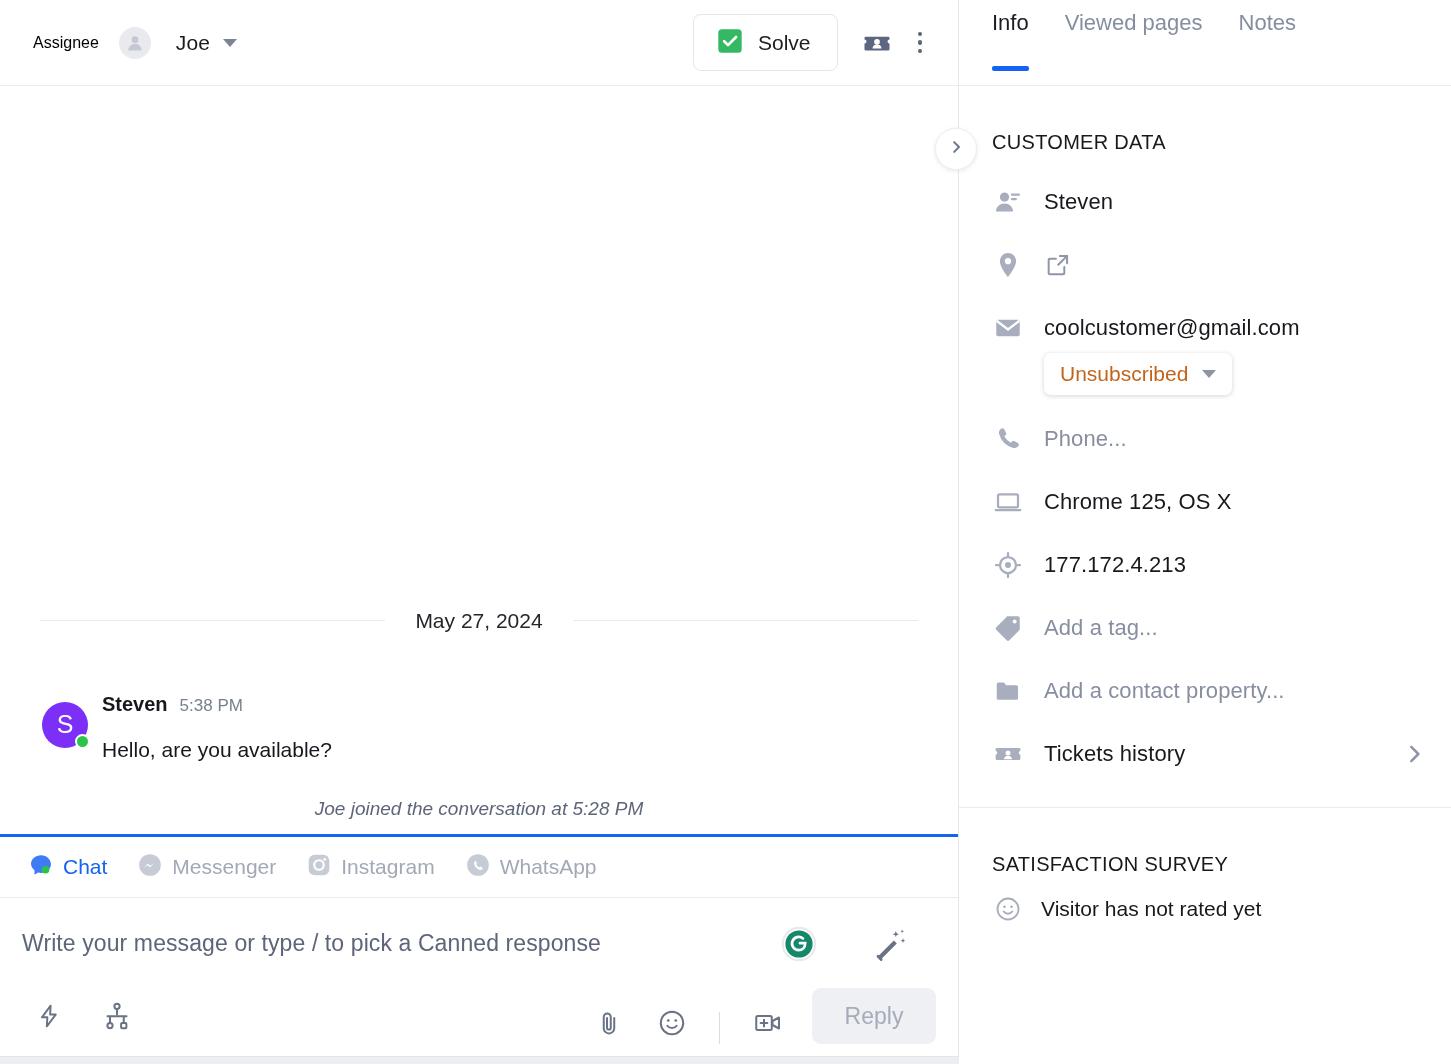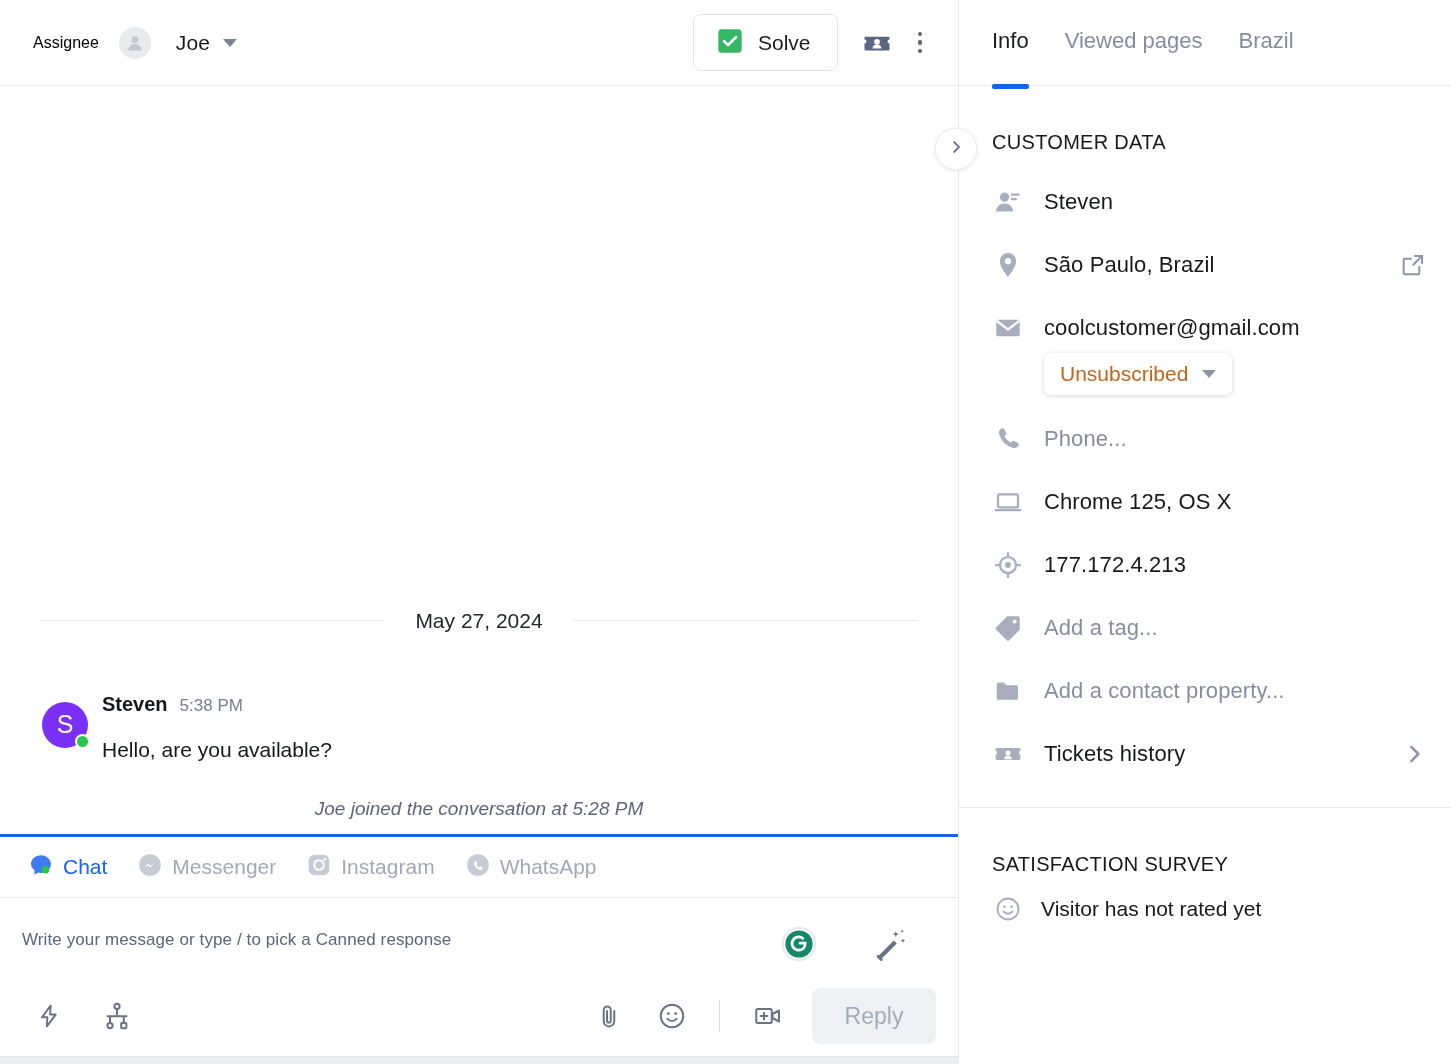--- a/index.html
+++ b/index.html
@@ -174,41 +174,41 @@
   
   .composer {
     flex: 0 0 auto;
     padding: 22px 24px 0 22px;
     background: #fff;
     display: flex;
     align-items: flex-start;
   }
   .composer-placeholder {
     flex: 1 1 auto;
-    font-size: 17px;
+    font-size: 23px;
     color: #5c6579;
     letter-spacing: .1px;
     padding-top: 10px;
     cursor: text;
     outline: none;
   }
   .composer-tools { display: flex; align-items: center; gap: 52px; padding-right: 24px; padding-top: 4px; }
 
   
   .bottom-bar {
     flex: 0 0 96px;
     height: 96px;
     display: flex;
     align-items: center;
     padding: 0 22px 0 30px;
     background: #fff;
   }
   .bb-left { display: flex; align-items: center; gap: 28px; }
   .bb-spacer { flex: 1 1 auto; }
-  .bb-right { display: flex; align-items: center; gap: 22px; }
+  .bb-right { display: flex; align-items: flex-end; gap: 22px; }
   .vsep { width: 1px; height: 32px; background: #d9dde4; margin: 0 4px; }
   .reply-btn {
     height: 56px;
     min-width: 124px;
     padding: 0 22px;
     border: none;
     border-radius: 9px;
     background: #eef0f4;
     color: #a5acb9;
     font-size: 23px;
@@ -233,21 +233,21 @@
     display: flex;
     flex-direction: column;
     position: relative;
   }
   .side-tabs {
     height: 86px;
     flex: 0 0 86px;
     display: flex;
     align-items: flex-start;
     gap: 0;
-    padding: 26px 0 0 33px;
+    padding: 8px 0 0 33px;
     border-bottom: 1px solid #e9ebef;
     position: relative;
   }
   .side-tab {
     position: relative;
     font-size: 22px;
     color: #858ea0;
     padding: 0 18px 0 0;
     margin-right: 18px;
     cursor: pointer;
@@ -519,21 +519,21 @@
       <span>
         <svg width="18" height="18" viewBox="0 0 24 24" fill="none" stroke="#6d768a" stroke-width="2.6" stroke-linecap="round" stroke-linejoin="round">
           <path d="M9.5 5.5l6.5 6.5-6.5 6.5"></path>
         </svg>
       </span>
     </div>
 
     <div class="side-tabs">
       <div class="side-tab active">Info</div>
       <div class="side-tab">Viewed pages</div>
-      <div class="side-tab">Brazil</div>
+      <div class="side-tab">Notes</div>
     </div>
 
     <div class="side-body">
 
       <div class="section-title">CUSTOMER DATA</div>
 
       <div class="info-list">
 
         <div class="info-row">
           <span class="info-ico">
@@ -547,21 +547,20 @@
           <span class="info-val">Steven</span>
         </div>
 
         <div class="info-row">
           <span class="info-ico">
             <svg width="30" height="30" viewBox="0 0 24 24" fill="#a8aebd">
               <path d="M12 2.4c-3.6 0-6.5 2.9-6.5 6.5 0 4.8 6.5 12.7 6.5 12.7s6.5-7.9 6.5-12.7c0-3.6-2.9-6.5-6.5-6.5z"></path>
               <circle cx="12" cy="8.9" r="2.5" fill="#fff"></circle>
             </svg>
           </span>
-          <span class="info-val">São Paulo, Brazil</span>
           <span class="info-action">
             <svg width="28" height="28" viewBox="0 0 24 24" fill="none" stroke="#8d95a7" stroke-width="1.7" stroke-linecap="round" stroke-linejoin="round">
               <path d="M13.6 4.2H19.8V10.4"></path>
               <path d="M19.8 4.2l-7.6 7.6"></path>
               <path d="M17.4 13.8v5.2a1 1 0 0 1-1 1H5a1 1 0 0 1-1-1V7.6a1 1 0 0 1 1-1h5.2"></path>
             </svg>
           </span>
         </div>
 
         <div class="info-row">

